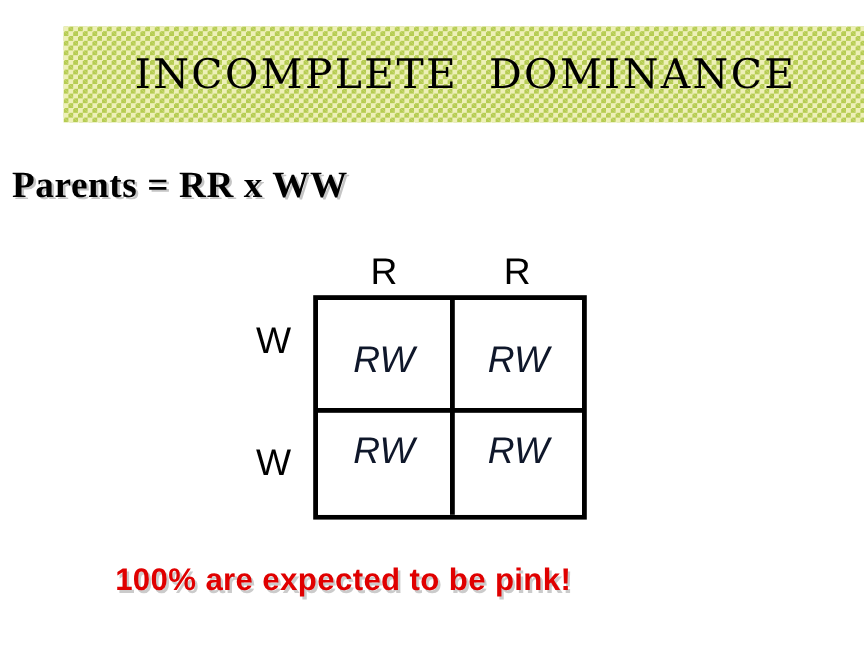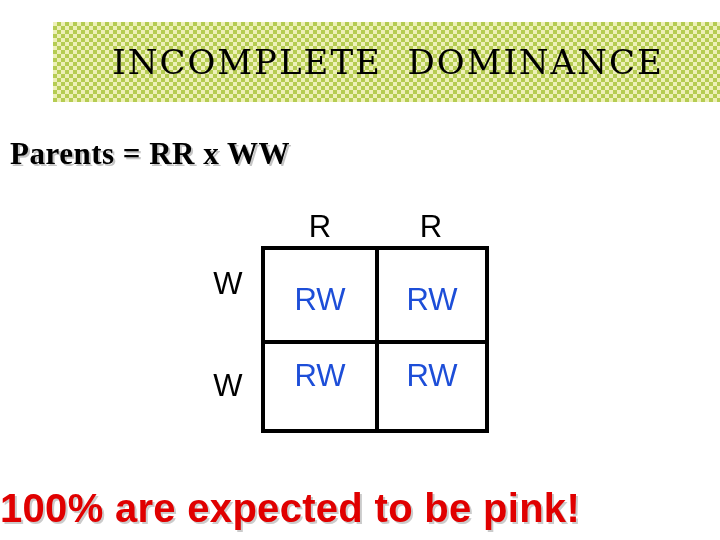--- a/index.html
+++ b/index.html
@@ -91,23 +91,24 @@
     grid-template-columns: 1fr 1fr;
     grid-template-rows: 1fr 1fr;
   }
 
   .pcell {
     box-sizing: border-box;
     display: flex;
     justify-content: center;
     font-family: "Liberation Sans", sans-serif;
     font-size: 31px;
-    color: #1d4ed8;
+    color: #0f172a;
     letter-spacing: 0px;
     background: #ffffff;
+    font-style: italic;
   }
   .pcell.r0 { align-items: center; padding-top: 10px; }
   .pcell.r1 { align-items: flex-start; padding-top: 14px; }
   .pcell.c1 { border-left: 4px solid #000000; }
   .pcell.r1c0, .pcell.r1c1 { border-top: 4px solid #000000; }
 
   
   .col-header {
     position: absolute;
     width: 40px;
@@ -135,27 +136,26 @@
   #row-header-1 { left: 208px; top: 370px; }
 
   
   #conclusion {
     position: absolute;
     left: 0;
     top: 468px;
     width: 572px;
     text-align: center;
     font-family: "Liberation Sans", sans-serif;
-    font-size: 40px;
+    font-size: 26px;
     font-weight: bold;
     color: #e00000;
     letter-spacing: 0.3px;
     text-shadow: 2px 2px 0 rgba(160,160,160,0.55);
     white-space: pre;
-    margin-top: 18px;
   }
 </style>
 </head>
 <body>
 
 <div id="slide">
 
   <div id="title-banner">
     <div id="title-text">INCOMPLETE  DOMINANCE</div>
   </div>

